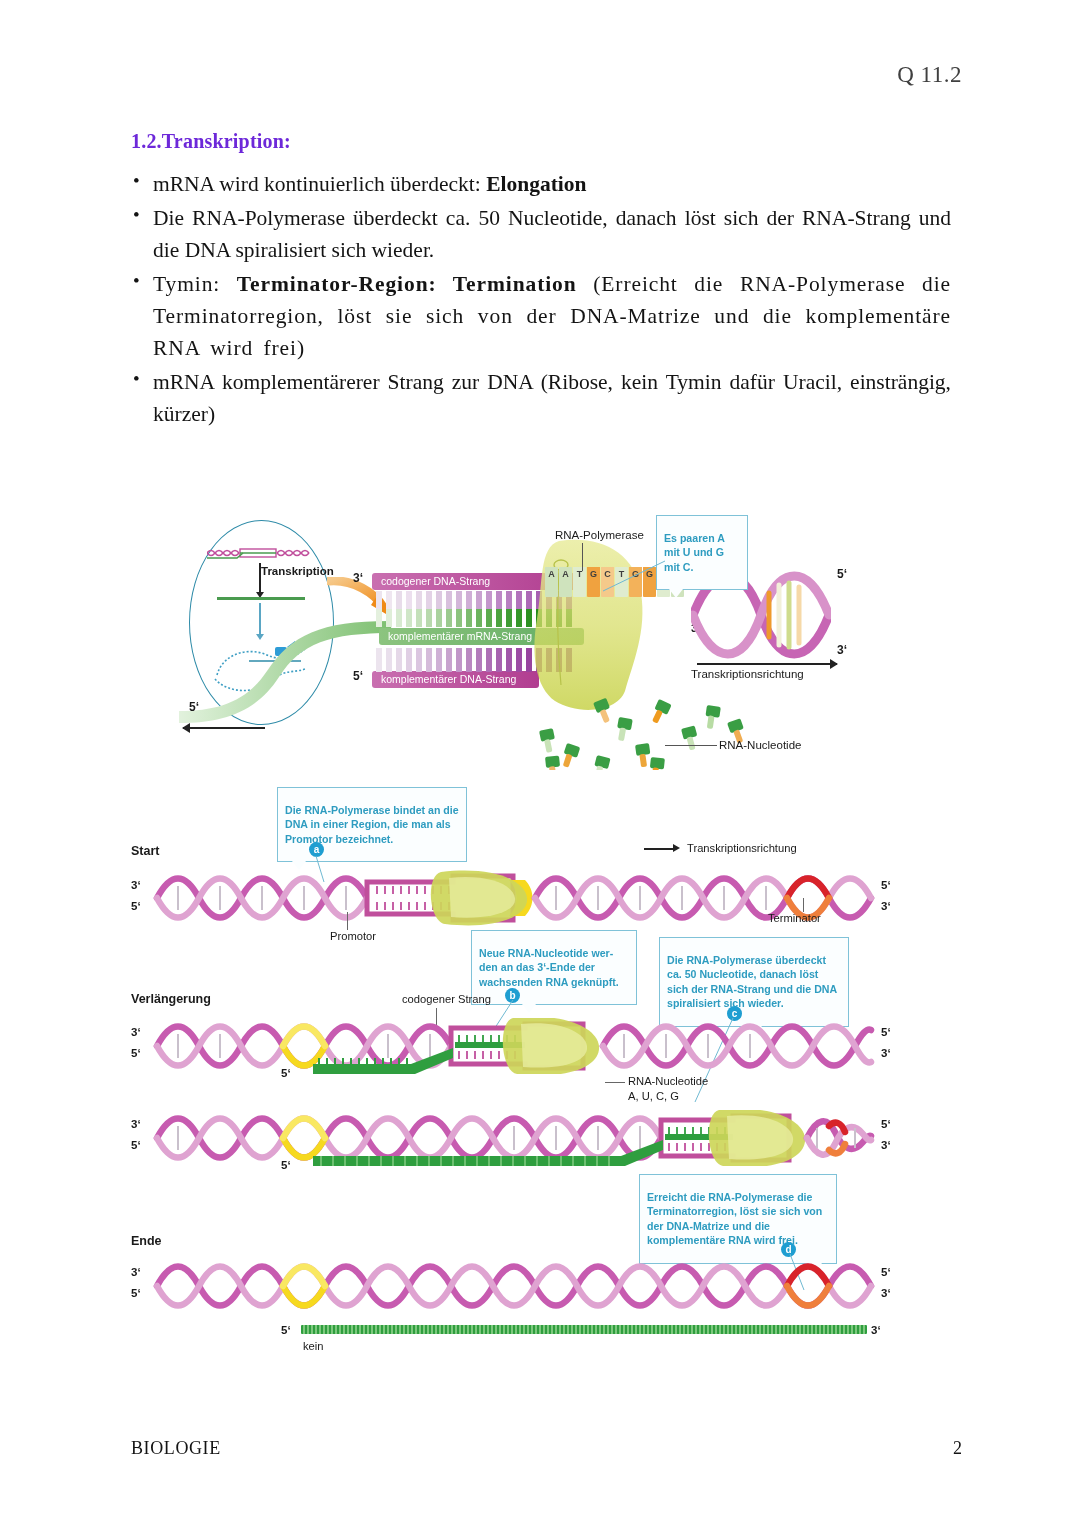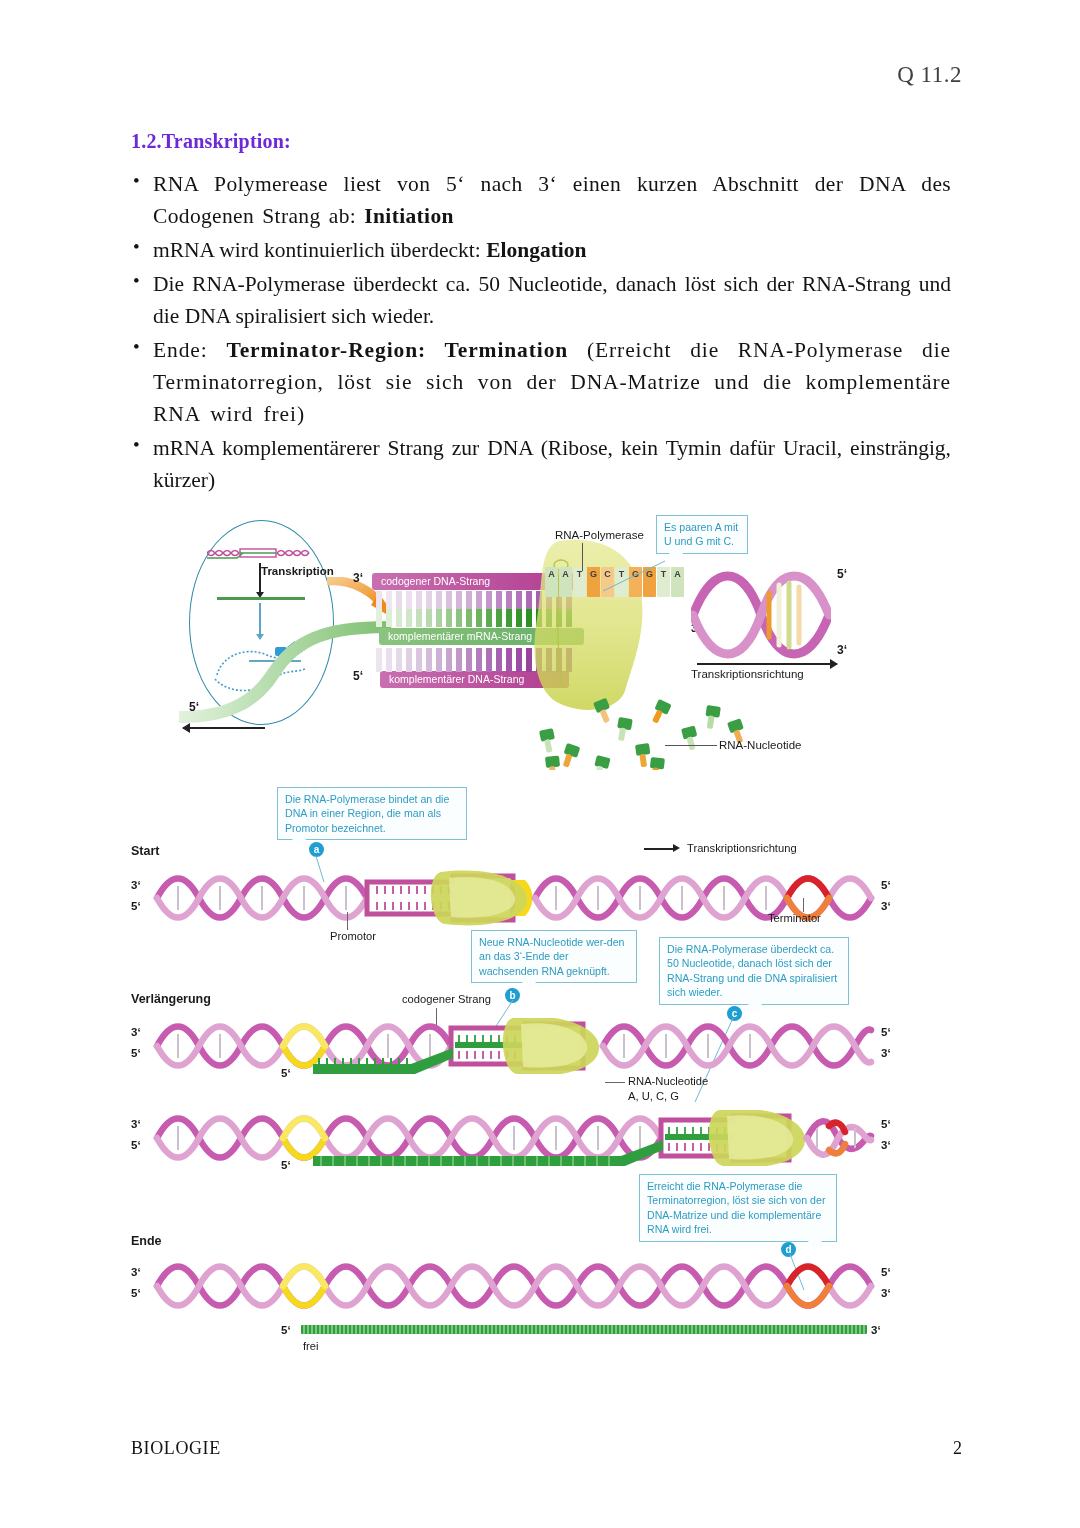--- a/index.html
+++ b/index.html
@@ -60,21 +60,21 @@
 
   .orange-arrow{position:absolute;left:196px;top:72px;width:72px;height:46px;}
 
   .strand-bar{
     position:absolute;height:17px;border-radius:3px;
     font-family:"Liberation Sans",sans-serif;font-size:10.5px;color:#fff;
     line-height:17px;padding-left:9px;box-sizing:border-box;white-space:nowrap;
   }
   .bar-codo{left:241px;top:68px;width:205px;background:linear-gradient(90deg,#c96fb0,#b13d90);}
   .bar-mrna{left:248px;top:123px;width:205px;background:linear-gradient(90deg,#8cc47f,#63ad63);}
-  .bar-compl{left:249px;top:166px;width:189px;background:linear-gradient(90deg,#c96fb0,#b13d90);}
+  .bar-compl{left:241px;top:166px;width:167px;background:linear-gradient(90deg,#c96fb0,#b13d90);}
 
   .lbl3a{position:absolute;left:222px;top:66px;font-family:"Liberation Sans",sans-serif;font-weight:bold;font-size:12px;}
   .lbl5a{position:absolute;left:222px;top:164px;font-family:"Liberation Sans",sans-serif;font-weight:bold;font-size:12px;}
   .lbl5left{position:absolute;left:58px;top:195px;font-family:"Liberation Sans",sans-serif;font-weight:bold;font-size:12px;}
   .left-arrow{position:absolute;left:52px;top:222px;width:82px;height:1.6px;background:#222;}
   .left-arrow::before{content:"";position:absolute;left:-1px;top:-4px;border-top:5px solid transparent;border-bottom:5px solid transparent;border-right:8px solid #222;}
 
   .green-ribbon{position:absolute;left:40px;top:110px;width:225px;height:110px;}
 
   .poly-blob{position:absolute;left:398px;top:30px;width:118px;height:180px;}
@@ -95,21 +95,21 @@
 
   .nuc-label{position:absolute;left:588px;top:234px;font-family:"Liberation Sans",sans-serif;font-size:11.5px;color:#1a1a1a;white-space:nowrap;}
   .nuc-lead{position:absolute;left:534px;top:240px;width:52px;height:1px;background:#555;}
   .nucpool{position:absolute;left:400px;top:190px;width:230px;height:75px;}
 
   
   .callout{
     position:absolute;box-sizing:border-box;
     border:1.2px solid #7fc2d8;background:#fbfeff;
     font-family:"Liberation Sans",sans-serif;font-size:10.6px;line-height:1.36;
-    color:#2e9cc0;padding:4px 7px;
+    color:#2e9cc0;padding:15px 7px;font-weight:bold;
   }
   .callout .tail{
     position:absolute;width:0;height:0;border-left:7px solid transparent;
     border-right:7px solid transparent;border-top:9px solid #fbfeff;
   }
   .badge{
     position:absolute;width:15px;height:15px;border-radius:50%;
     background:#1f9ed1;color:#fff;font-family:"Liberation Sans",sans-serif;
     font-size:10px;font-weight:bold;line-height:15px;text-align:center;
   }
@@ -132,31 +132,28 @@
 </head>
 <body>
 
 <div class="page">
 
   <div class="page-header">Q 11.2</div>
 
   <div class="sec-heading">1.2.Transkription:</div>
 
   <div class="bullets">
-    <div class="bullet wide">
-      <span>RNA Polymerease liest von 5‘ nach 3‘ einen kurzen Abschnitt der DNA des Codogenen Strang ab: </span><b>Initiation</b>
-    </div>
     <div class="bullet">
       <span>mRNA wird kontinuierlich überdeckt: </span><b>Elongation</b>
     </div>
     <div class="bullet">
       <span>Die RNA-Polymerase überdeckt ca. 50 Nucleotide, danach löst sich der RNA-Strang und die DNA spiralisiert sich wieder.</span>
     </div>
     <div class="bullet wide2">
-      <span>Ende: </span><b>Terminator-Region: Termination</b><span> (Erreicht die RNA-Polymerase die Terminatorregion, löst sie sich von der DNA-Matrize und die komplementäre RNA wird frei)</span>
+      <span>Tymin: </span><b>Terminator-Region: Termination</b><span> (Erreicht die RNA-Polymerase die Terminatorregion, löst sie sich von der DNA-Matrize und die komplementäre RNA wird frei)</span>
     </div>
     <div class="bullet">
       <span>mRNA komplementärerer Strang zur DNA (Ribose, kein Tymin dafür Uracil, einsträngig, kürzer)</span>
     </div>
   </div>
 
   <div class="fig1">
 
     <div class="oval"></div>
     <svg class="oval-dna" viewBox="0 0 108 12">
@@ -741,19 +738,19 @@
       </g>
       <g stroke-width="6.5" fill="none" stroke-linecap="round">
         <path d="M634 28 C648 2 662 2 676 28" stroke="#d8232a"></path>
         <path d="M634 28 C648 54 662 54 676 28" stroke="#ef7f3c"></path>
       </g>
     </svg>
 
     <div class="tag5" style="left:150px;top:542px">5‘</div>
     <div class="mrna-bar" style="left:170px;top:543px;width:566px"></div>
     <div class="tag3" style="left:740px;top:542px">3‘</div>
-    <div class="mini-lbl" style="left:172px;top:558px">frei</div>
+    <div class="mini-lbl" style="left:172px;top:558px">kein</div>
   </div>
 
   <div style="position:absolute;left:131px;top:1438px;font-size:18px;letter-spacing:.6px;color:#141414">BIOLOGIE</div>
   <div style="position:absolute;right:118px;top:1438px;font-size:18px;color:#141414">2</div>
 
 </div>
 
 </body></html>

